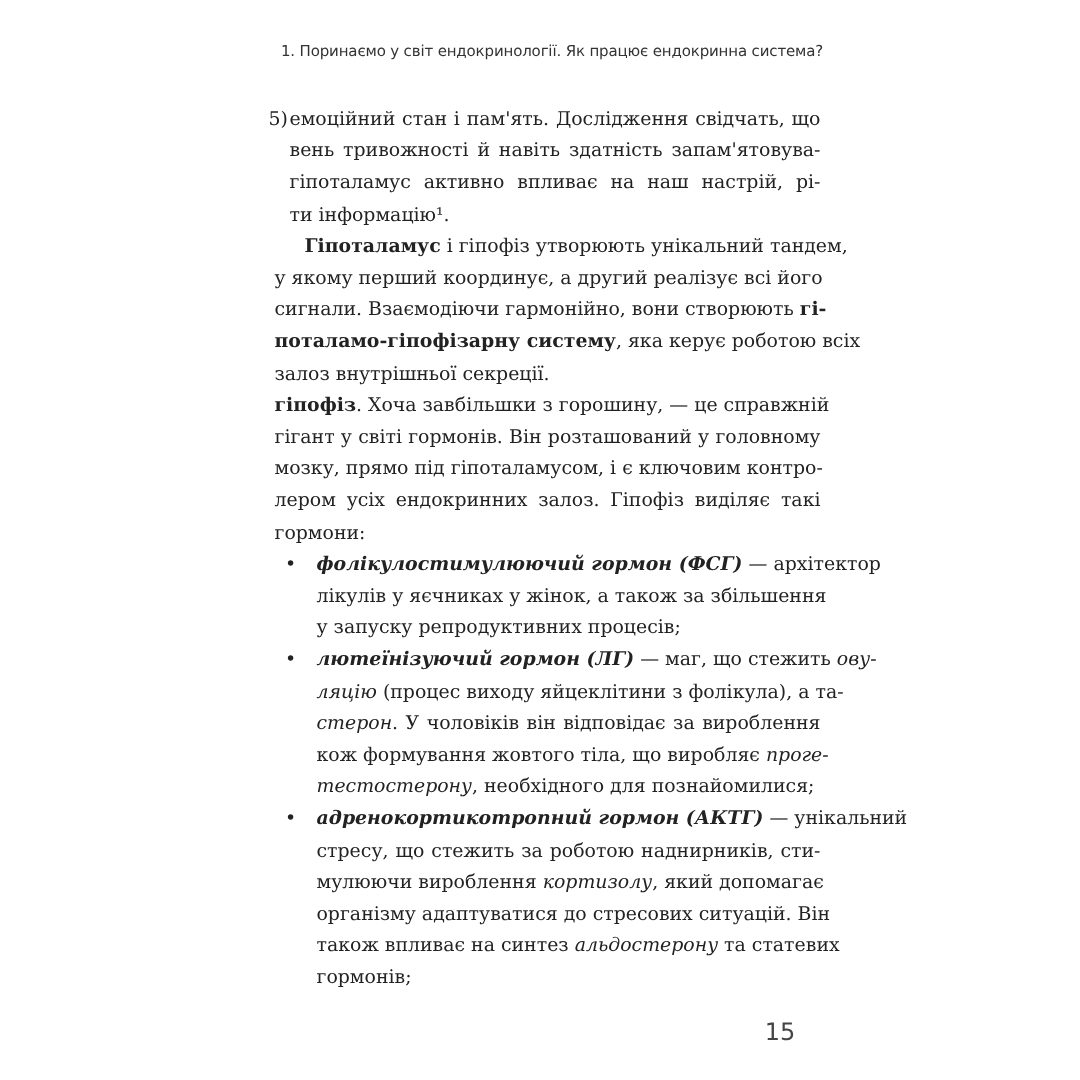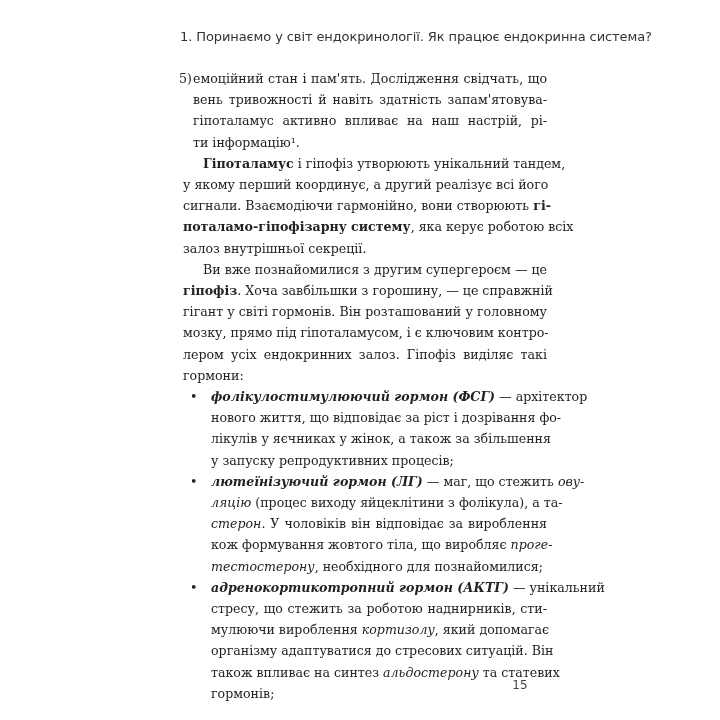--- a/index.html
+++ b/index.html
@@ -1,40 +1,40 @@
 <!DOCTYPE html>
 <html><head>
 <meta charset="utf-8">
 <style>
   html, body { margin: 0; padding: 0; background: #ffffff; }
   body { width: 720px; height: 720px; position: relative; overflow: hidden; }
   .page { position: absolute; left: 0; top: 0; width: 720px; height: 720px; background: #fff; }
   .running-head {
     position: absolute; top: 29px; left: 180px; width: 376px;
-    font-family: "DejaVu Sans", sans-serif; font-size: 13px; color: #333;
+    font-family: "DejaVu Sans", sans-serif; font-size: 10px; color: #333;
     text-align: center; white-space: nowrap; letter-spacing: -0.1px;
   }
   .body-text {
     position: absolute; left: 193px; top: 68px; width: 354px;
     font-family: "DejaVu Serif", serif; font-size: 12.6px; line-height: 21.2px;
     color: #222;
   }
   .line { display: block; white-space: nowrap; text-align: justify; text-align-last: justify; }
   .line.last { text-align-last: left; }
   .para-ind { text-indent: 20px; }
   .num { position: absolute; left: -12px; }
   .bul { position: absolute; left: -3px; }
   .item { position: relative; padding-left: 18px; }
   .item .line { }
   b { font-weight: bold; }
   .bi { font-weight: bold; font-style: italic; }
   i { font-style: italic; }
   .folio {
     position: absolute; top: 678px; left: 500px; width: 40px; text-align: center;
-    font-family: "DejaVu Sans", sans-serif; font-size: 12px; color: #444;
+    font-family: "DejaVu Sans", sans-serif; font-size: 16px; color: #444;
   }
 </style>
 </head>
 <body>
 
 <div class="page">
   <div class="running-head">1. Поринаємо у світ ендокринології. Як працює ендокринна система?</div>
 
   <div class="body-text">
 
@@ -48,32 +48,30 @@
 
     <div style="margin-left:-10px;">
       <span class="line para-ind"><b>Гіпоталамус</b><span> і гіпофіз утворюють унікальний тандем,</span></span>
       <span class="line">у якому перший координує, а другий реалізує всі його</span>
       <span class="line"><span>сигнали. Взаємодіючи гармонійно, вони створюють </span><b>гі-</b></span>
       <span class="line"><b>поталамо-гіпофізарну систему</b><span>, яка керує роботою всіх</span></span>
       <span class="line last">залоз внутрішньої секреції.</span>
     </div>
 
     <div style="margin-left:-10px;">
-      <span class="line para-ind">Ви вже познайомилися з другим супергероєм — це</span>
       <span class="line"><b>гіпофіз</b><span>. Хоча завбільшки з горошину, — це справжній</span></span>
       <span class="line">гігант у світі гормонів. Він розташований у головному</span>
       <span class="line">мозку, прямо під гіпоталамусом, і є ключовим контро-</span>
       <span class="line">лером усіх ендокринних залоз. Гіпофіз виділяє такі</span>
       <span class="line last">гормони:</span>
     </div>
 
     <div class="item">
       <span class="bul">•</span>
       <span class="line"><span class="bi">фолікулостимулюючий гормон (ФСГ)</span><span> — архітектор</span></span>
-      <span class="line">нового життя, що відповідає за ріст і дозрівання фо-</span>
       <span class="line">лікулів у яєчниках у жінок, а також за збільшення</span>
       <span class="line last">у запуску репродуктивних процесів;</span>
     </div>
 
     <div class="item">
       <span class="bul">•</span>
       <span class="line"><span class="bi">лютеїнізуючий гормон (ЛГ)</span><span> — маг, що стежить </span><i>ову-</i></span>
       <span class="line"><i>ляцію</i><span> (процес виходу яйцеклітини з фолікула), а та-</span></span>
       <span class="line"><i>стерон</i><span>. У чоловіків він відповідає за вироблення</span></span>
       <span class="line"><span>кож формування жовтого тіла, що виробляє </span><i>проге-</i></span>

